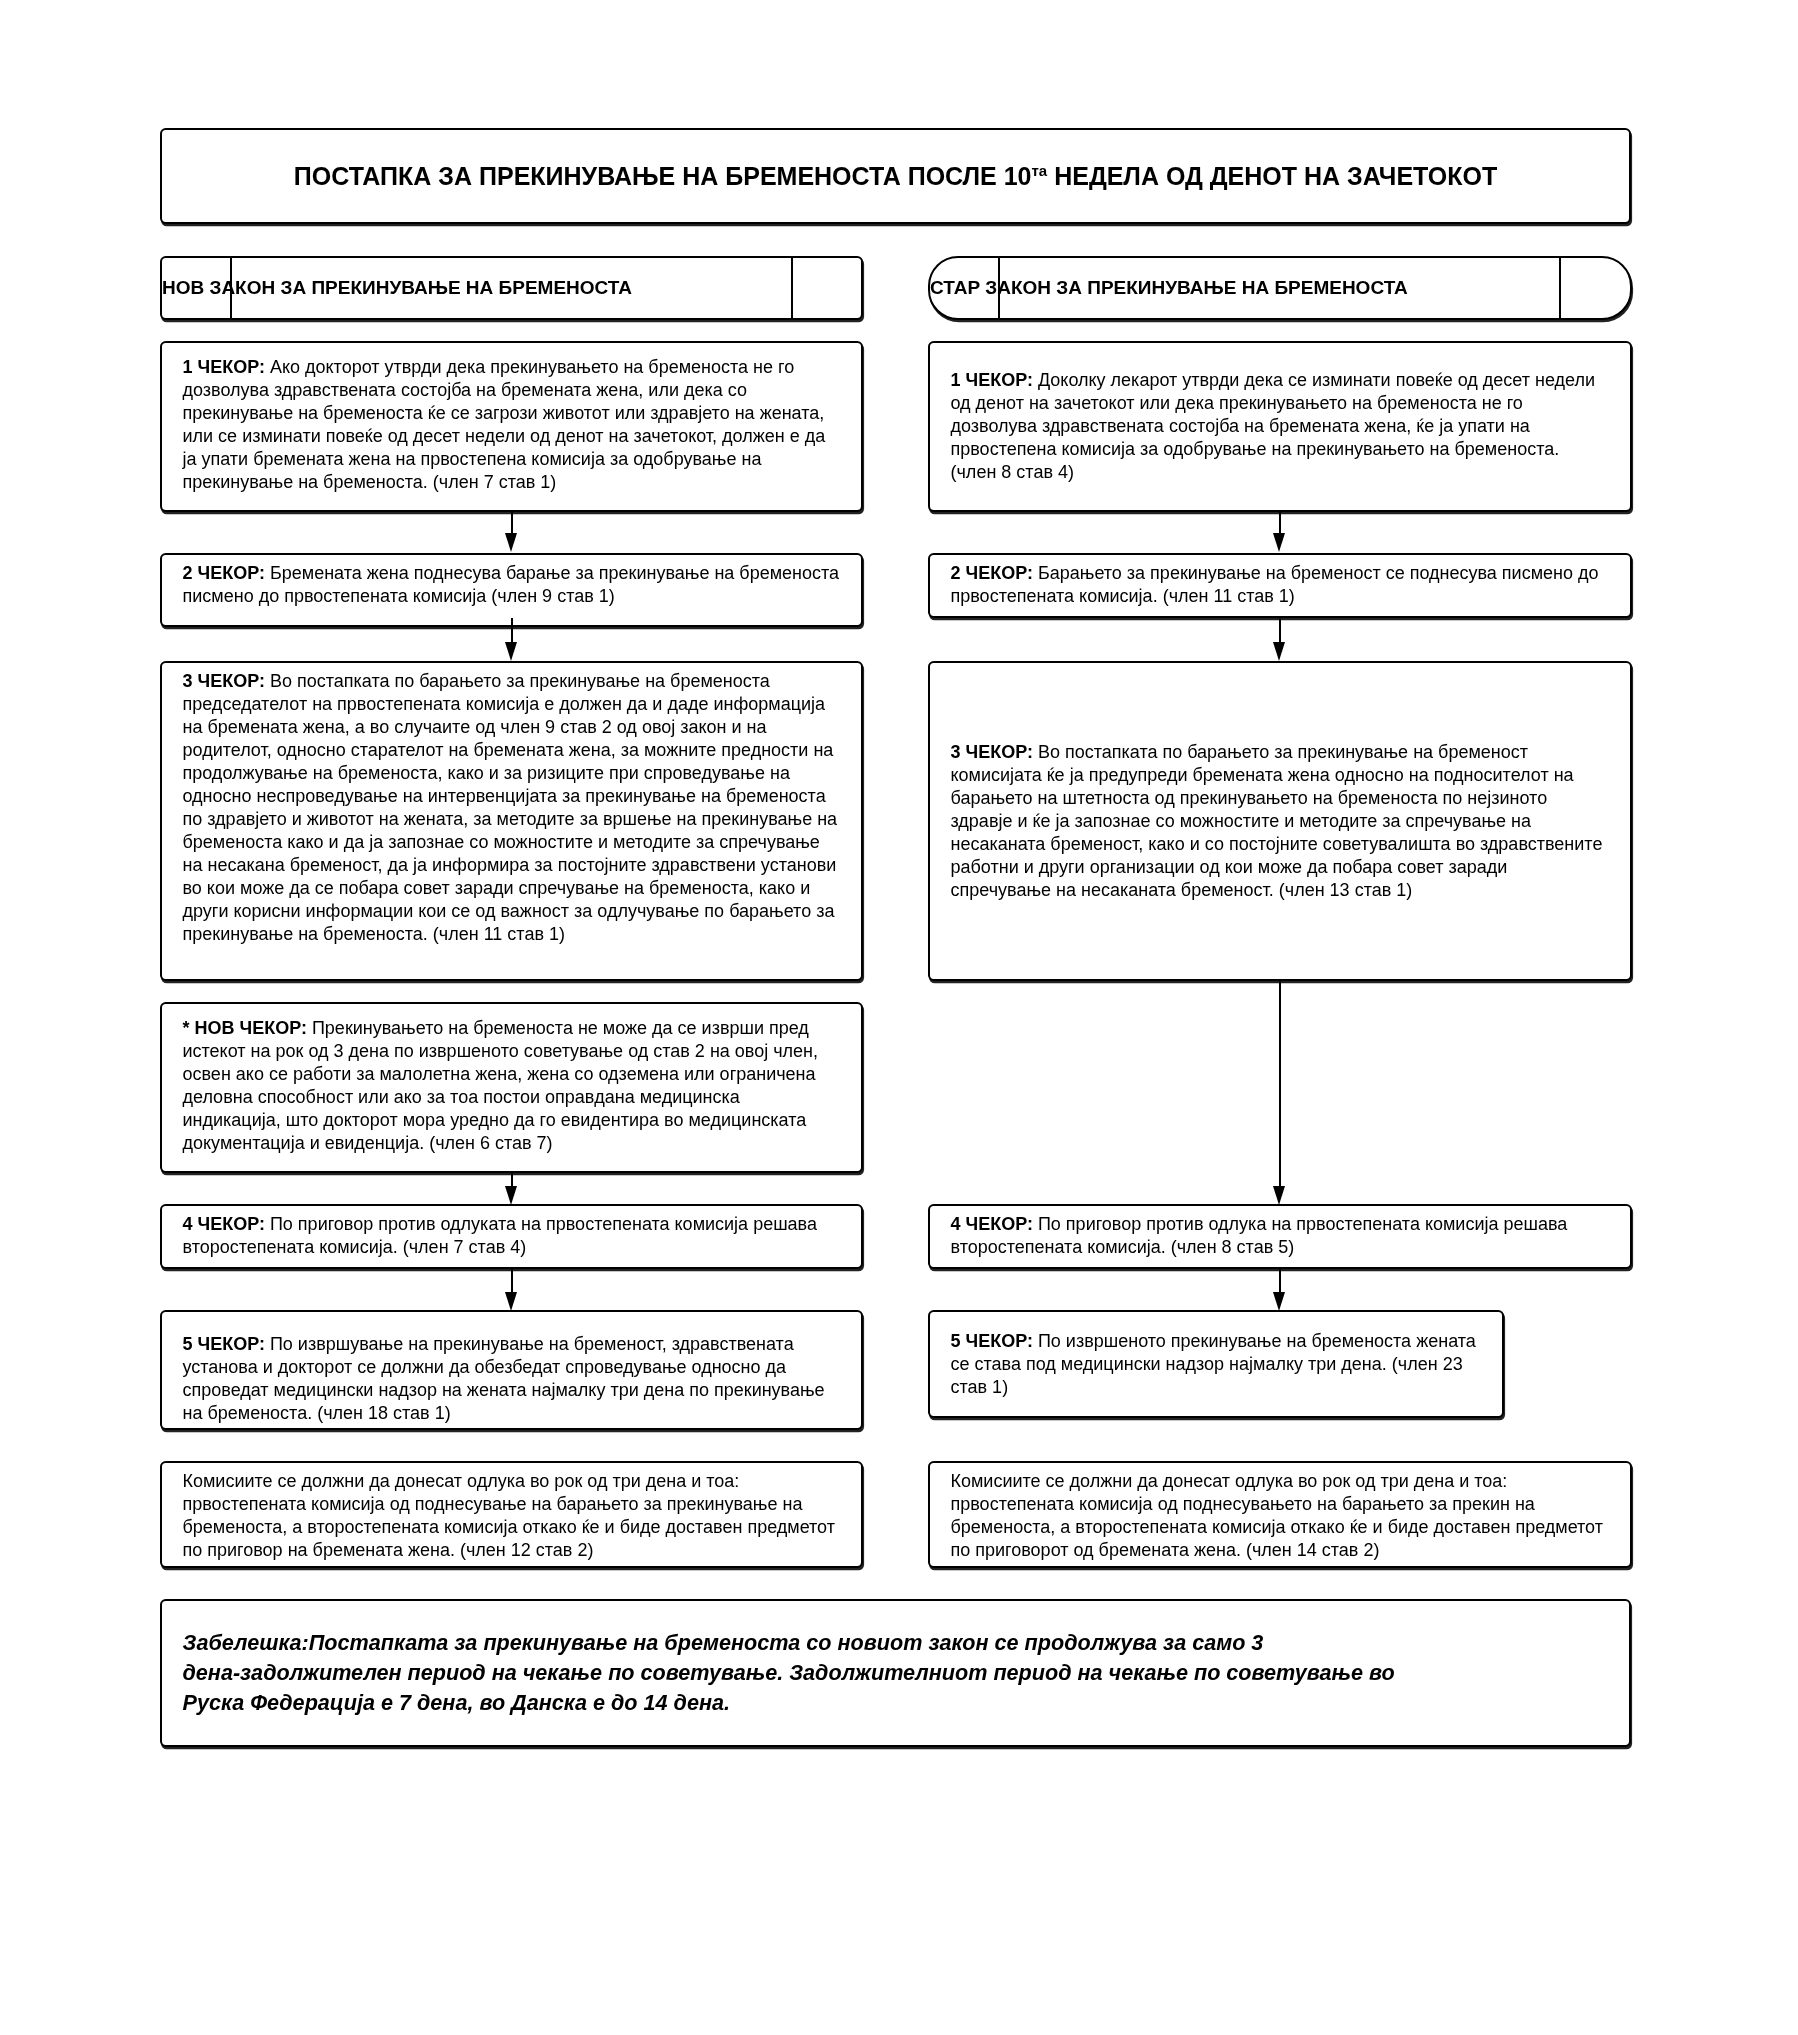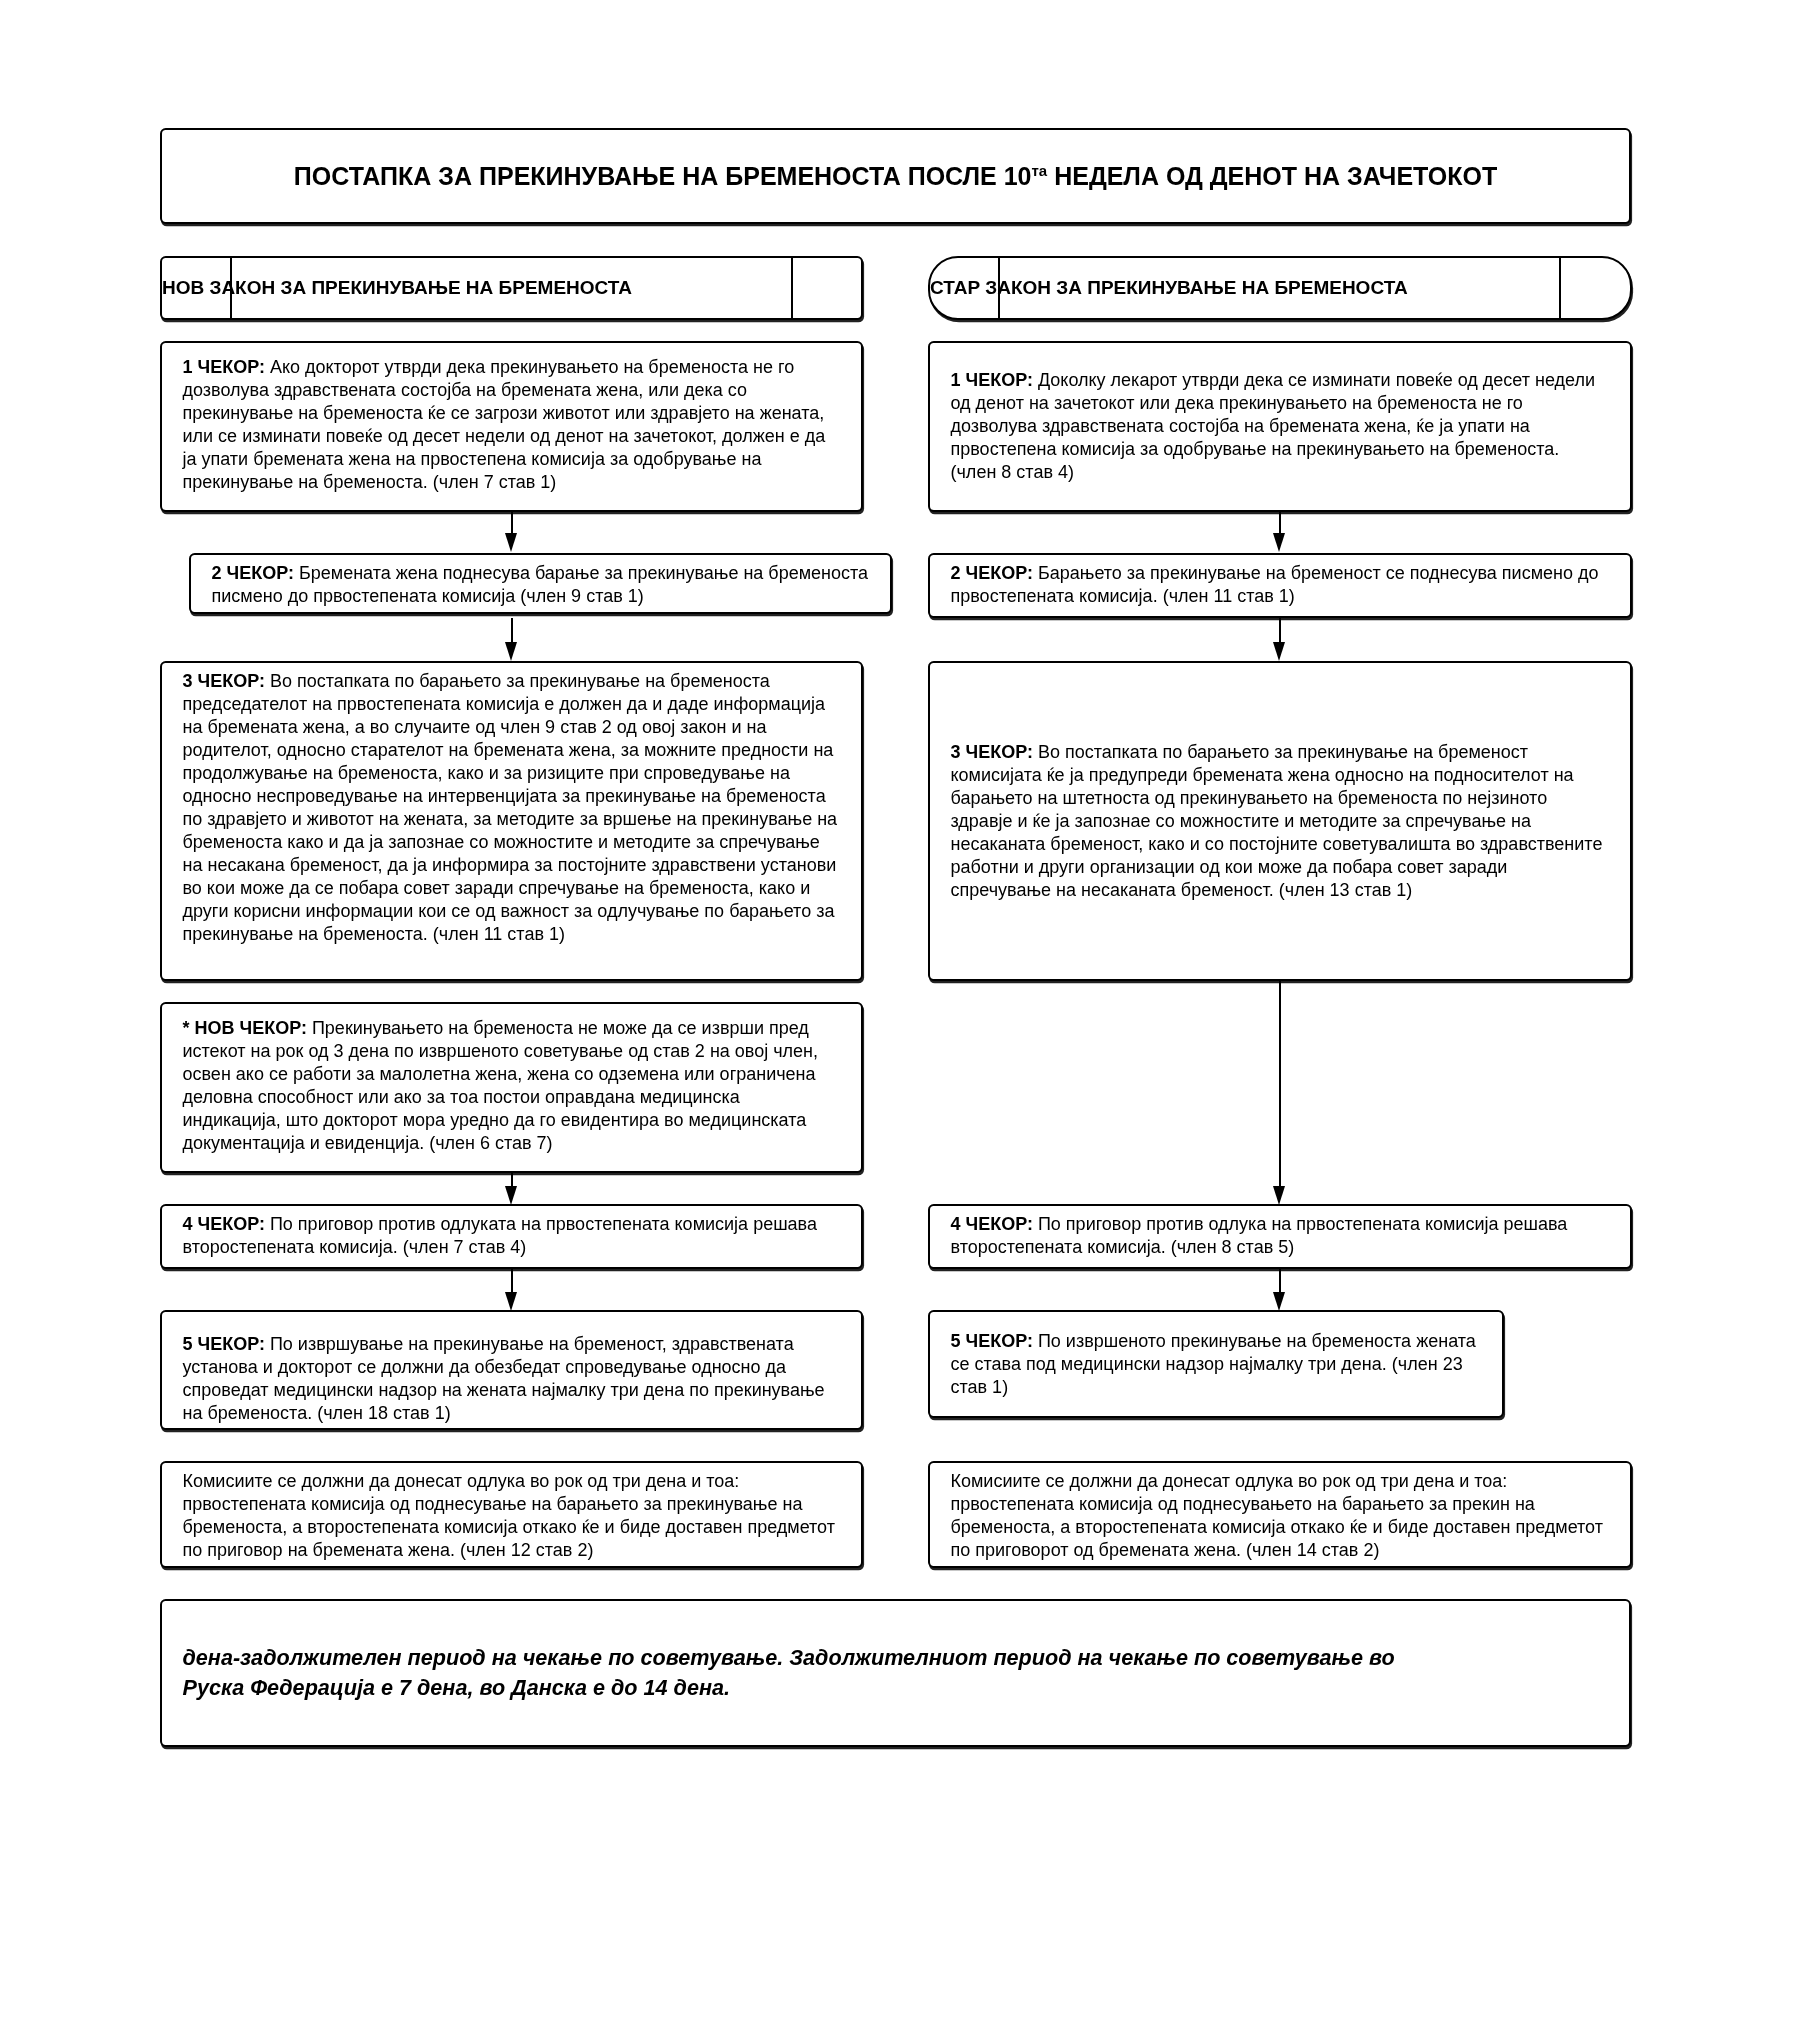--- a/index.html
+++ b/index.html
@@ -39,21 +39,21 @@
   <div class="hdr-text">СТАР ЗАКОН ЗА ПРЕКИНУВАЊЕ НА БРЕМЕНОСТА</div>
   <div class="divr" style="left:629px;"></div>
 </div>
 
 <div class="box step top" style="left:160px;top:341px;width:703px;height:171px;">
   <div class="txt"><b>1 ЧЕКОР:</b><span> Ако докторот утврди дека прекинувањето на бременоста не го дозволува здравствената состојба на бремената жена, или дека со прекинување на бременоста ќе се загрози животот или здравјето на жената, или се изминати повеќе од десет недели од денот на зачетокот, должен е да ја упати бремената жена на првостепена комисија за одобрување на прекинување на бременоста. (член 7 став 1)</span></div>
 </div>
 <div class="vline" style="left:511px;top:512px;height:23px;"></div>
 <div class="arrowhead" style="left:505px;top:533px;"></div>
 
-<div class="box step top" style="left:160px;top:553px;width:703px;height:61px;padding-top:6.8px;margin-left:29px;">
+<div class="box step top" style="left:160px;top:553px;width:703px;height:74px;padding-top:6.8px;">
   <div class="txt"><b>2 ЧЕКОР:</b><span> Бремената жена поднесува барање за прекинување на бременоста писмено до првостепената комисија (член 9 став 1)</span></div>
 </div>
 <div class="vline" style="left:511px;top:618px;height:25px;"></div>
 <div class="arrowhead" style="left:505px;top:642px;"></div>
 
 <div class="box step top" style="left:160px;top:661px;width:703px;height:320px;padding-top:6.8px;">
   <div class="txt"><b>3 ЧЕКОР:</b><span> Во постапката по барањето за прекинување на бременоста председателот на првостепената комисија е должен да и даде информација на бремената жена, а во случаите од член 9 став 2 од овој закон и на родителот, односно старателот на бремената жена, за можните предности на продолжување на бременоста, како и за ризиците при спроведување на односно неспроведување на интервенцијата за прекинување на бременоста по здравјето и животот на жената, за методите за вршење на прекинување на бременоста како и да ја запознае со можностите и методите за спречување на несакана бременост, да ја информира за постојните здравствени установи во кои може да се побара совет заради спречување на бременоста, како и други корисни информации кои се од важност за одлучување по барањето за прекинување на бременоста. (член 11 став 1)</span></div>
 </div>
 
 <div class="box step top" style="left:160px;top:1002px;width:703px;height:171px;padding-top:12.5px;">
@@ -103,17 +103,18 @@
 <div class="box step" style="left:928px;top:1310px;width:576px;height:108px;">
   <div class="txt"><b>5 ЧЕКОР:</b><span> По извршеното прекинување на бременоста жената се става под медицински надзор најмалку три дена. (член 23 став 1)</span></div>
 </div>
 
 <div class="box step top" style="left:928px;top:1461px;width:704px;height:107px;padding-top:6.8px;">
   <div class="txt">Комисиите се должни да донесат одлука во рок од три дена и тоа: првостепената комисија од поднесувањето на барањето за прекин на бременоста, а второстепената комисија откако ќе и биде доставен предметот по приговорот од бремената жена. (член 14 став 2)</div>
 </div>
 
 <div class="box note" style="left:160px;top:1599px;width:1471px;height:148px;">
   <div class="txt">
+    <div>Забелешка:Постапката за прекинување на бременоста со новиот закон се продолжува за само 3</div>
     <div>дена-задолжителен период на чекање по советување. Задолжителниот период на чекање по советување во</div>
     <div>Руска Федерација е 7 дена, во Данска е до 14 дена.</div>
   </div>
 </div>
 
 
 </body></html>

